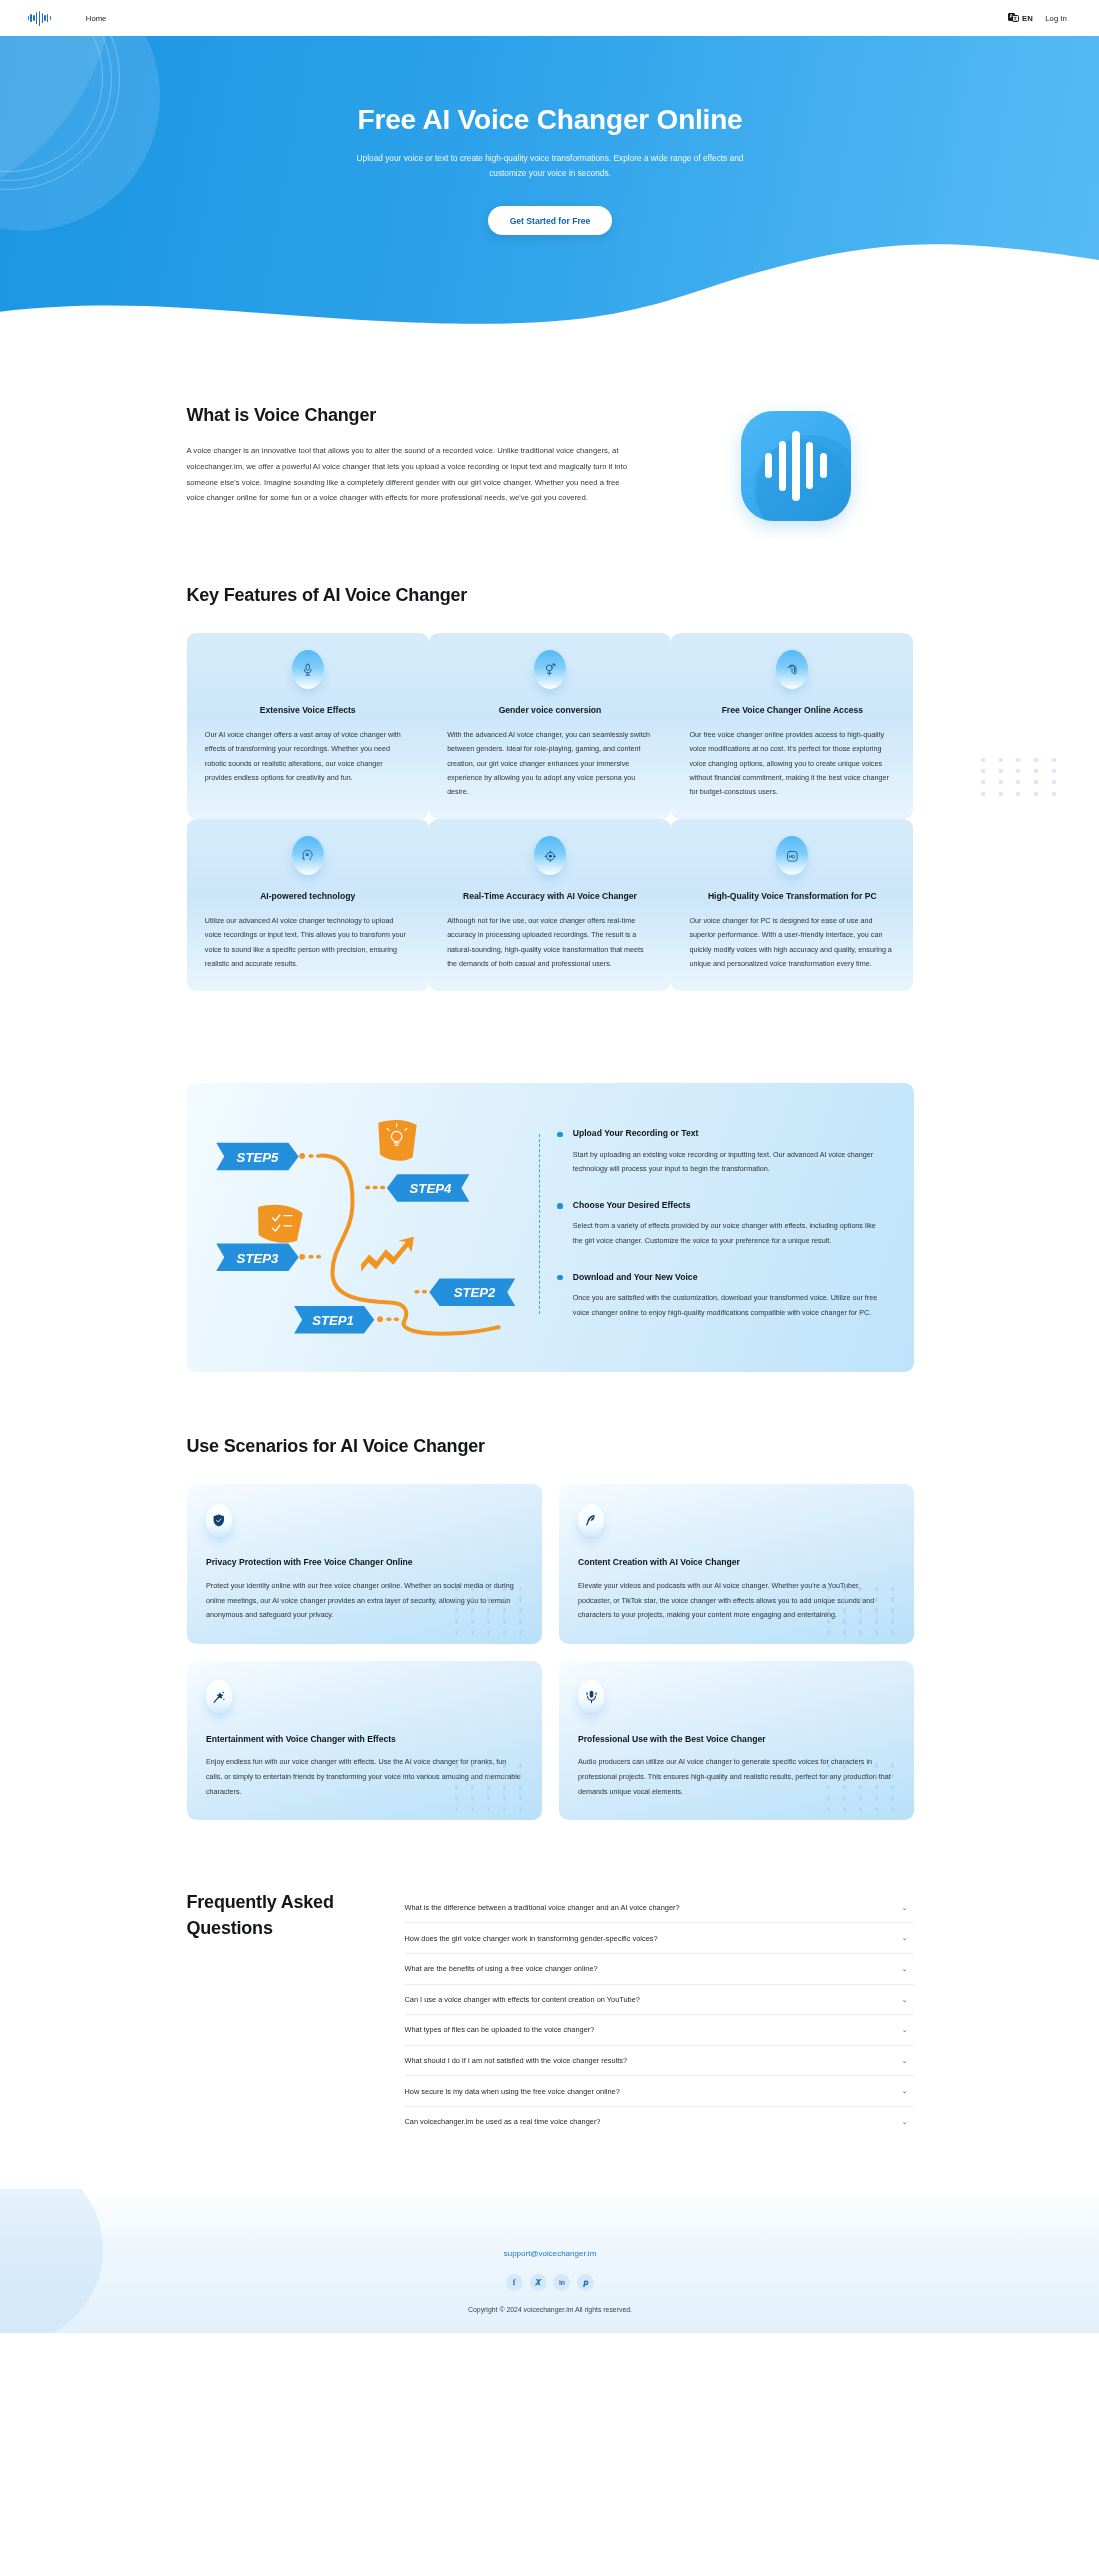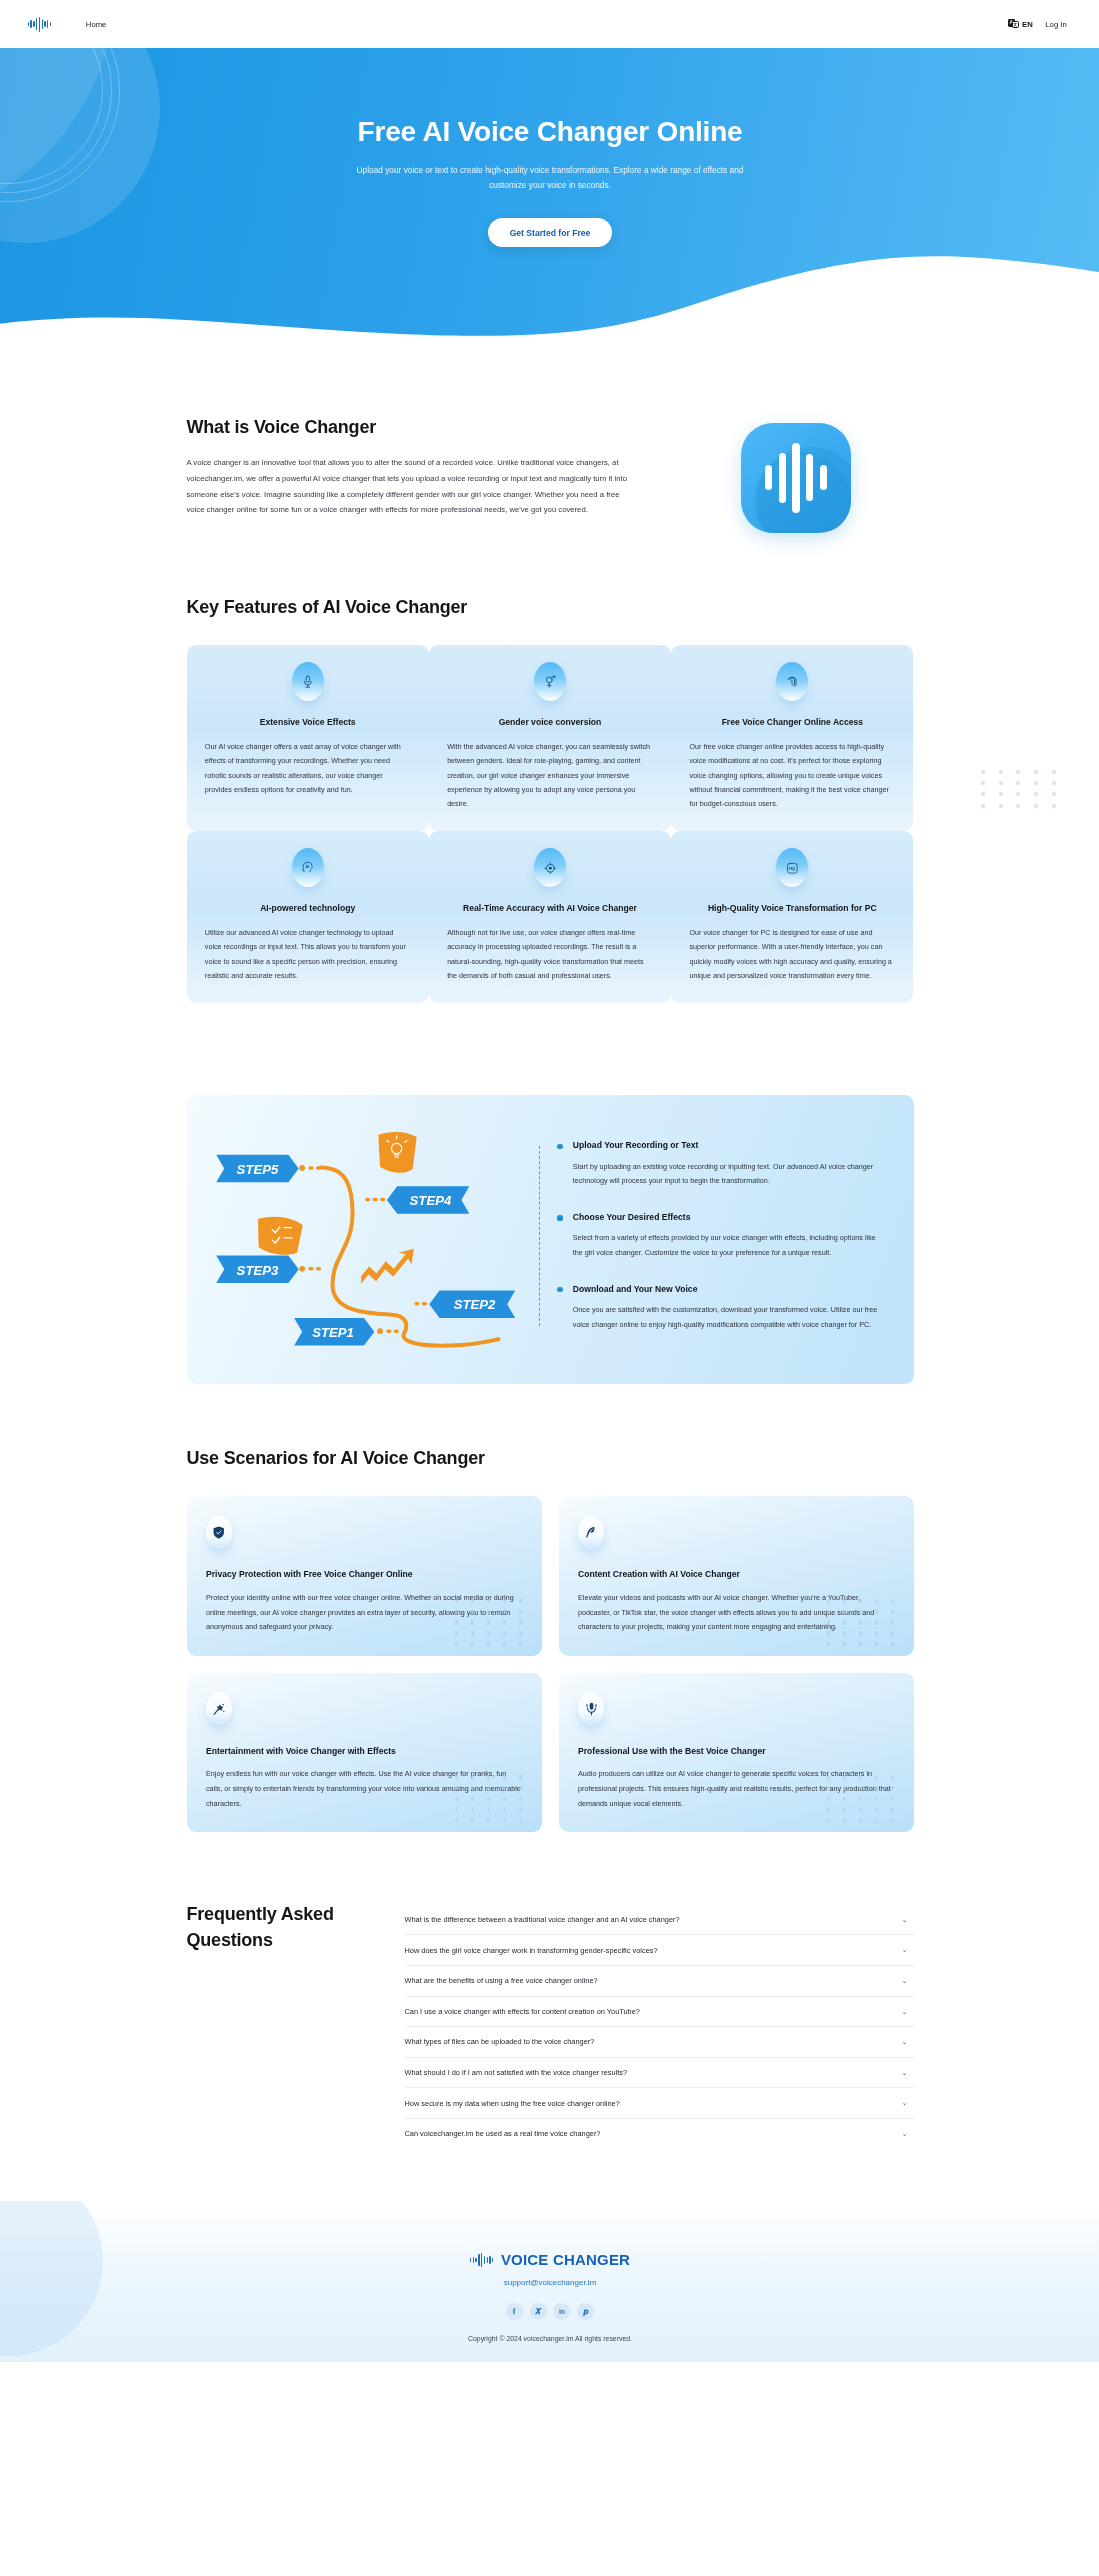--- a/index.html
+++ b/index.html
@@ -10,21 +10,21 @@
     color: #1a1a1a;
     width: 1100px;
     height: 2576px;
     position: relative;
     overflow: hidden;
   }
   .wrap { width: 1100px; position: relative; }
 
   
   .header {
-    height: 48px;
+    height: 36px;
     background: #ffffff;
     display: flex;
     align-items: center;
     padding: 0 31px 0 23px;
     position: relative;
     z-index: 40;
   }
   .brand-mark { display: flex; align-items: center; margin-left: 4.6px; }
   .wave-logo { display: flex; align-items: center; gap: 1.4px; height: 15px; }
   .wave-logo i { display: block; width: 1.4px; background: #1f6fc4; border-radius: 1.1px; }
@@ -743,34 +743,20 @@
           </div>
 
         </div>
       </div>
     </div>
   </div>
 
   <div class="footer">
     <div class="footer-blob"></div>
 
-    <div class="footer-brand">
-      <span class="wave-logo">
-        <i style="height:3.4px"></i>
-          <i style="height:6.9px"></i>
-          <i style="height:4.6px"></i>
-        <i style="height:11.5px"></i>
-          <i style="height:13.7px"></i>
-          <i style="height:8.6px"></i>
-        <i style="height:5.2px"></i>
-          <i style="height:7.4px"></i>
-          <i style="height:3.4px"></i>
-      </span>
-      <span class="footer-name">VOICE CHANGER</span>
-    </div>
 
     <div class="footer-mail">support@voicechanger.im</div>
 
     <div class="socials">
       <span class="social">f</span>
       <span class="social">𝑿</span>
       <span class="social" style="font-size:6.9px;font-family:'Liberation Sans',sans-serif">in</span>
       <span class="social">𝒑</span>
     </div>
 

